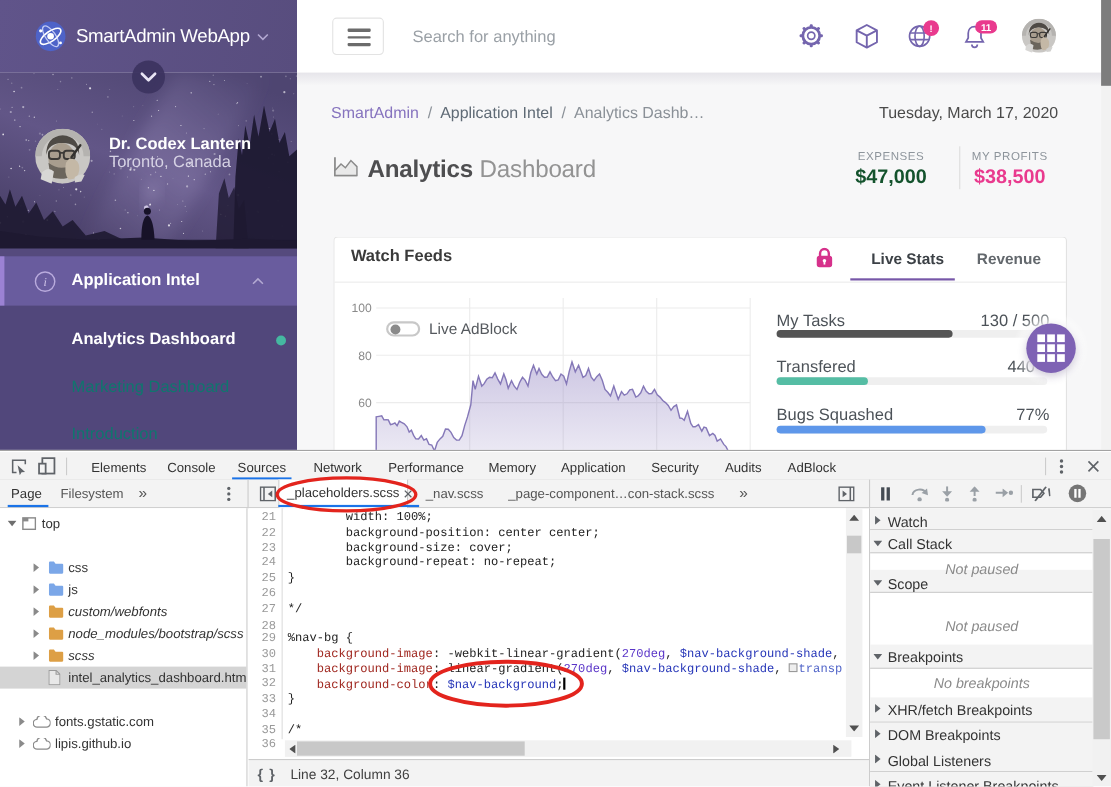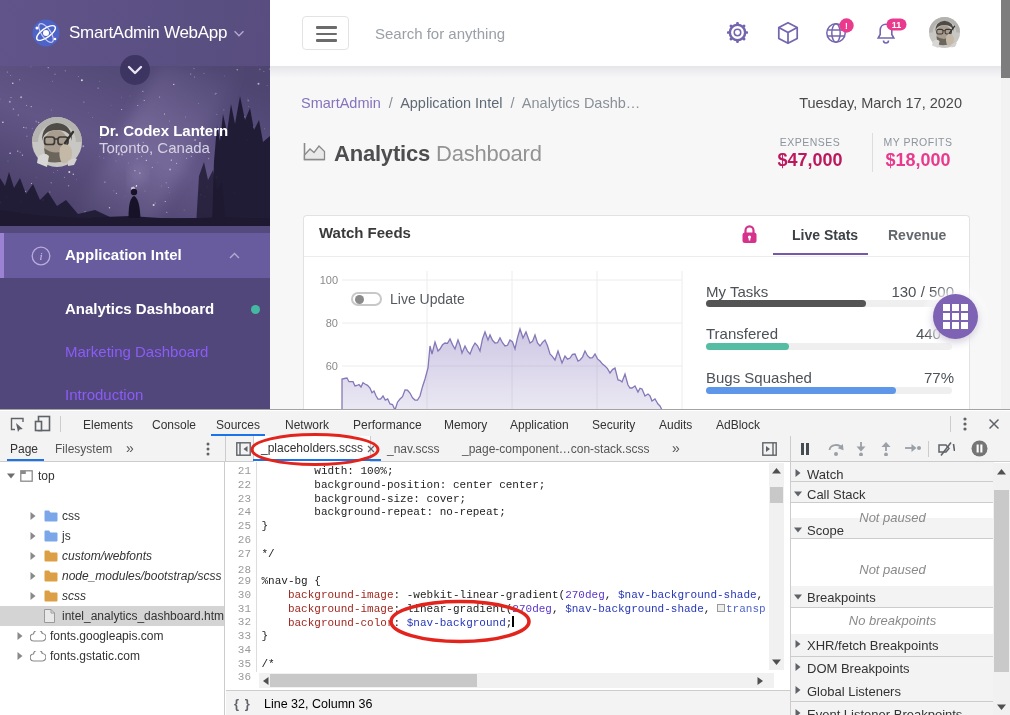--- a/index.html
+++ b/index.html
@@ -13,21 +13,21 @@
 #logotxt{position:absolute;left:69px;top:23px;font-size:17px;color:#fff;letter-spacing:-0.3px}
 #hamb{position:absolute;left:302px;top:16px;width:47px;height:34px;border:1px solid #e3e3e3;border-radius:4px;background:#fff}
 #hamb i{position:absolute;left:13px;width:21px;height:2.6px;background:#6b6b6b;border-radius:1px}
 #search{position:absolute;left:375px;top:25px;font-size:15px;color:#9aa0a6}
 
 #sidebar{position:absolute;left:0;top:66px;width:270px;height:343px;background:#554a7d}
 #navactive{position:absolute;left:0;top:233px;width:270px;height:45px;background:#695c9e}
 #navactive .bar{position:absolute;left:0;top:0;width:4px;height:45px;background:#9b82d3}
 #navactive .txt{position:absolute;left:65px;top:13px;font-size:15px;font-weight:bold;color:#fff}
 #subnav{position:absolute;left:0;top:278px;width:270px;height:131px;background:#51477b}
-.subitem{position:absolute;left:65px;font-size:15px;color:#8b5cf6}
+.subitem{position:absolute;left:65px;font-size:15px;color:#0f766e}
 
 #crumbs{position:absolute;left:301px;top:95px;font-size:14.5px;color:#8a9097}
 #crumbs .c1{color:#8673be}
 #crumbs .c2{color:#5f6a75}
 #pagedate{position:absolute;top:95px;left:732px;width:230px;text-align:right;font-size:14.5px;color:#4a4a4a}
 #title{position:absolute;left:334px;top:141px;font-size:22px;font-weight:bold;color:#4e4e50;letter-spacing:-0.2px}
 #title span{font-weight:normal;color:#939393}
 .statlbl{position:absolute;top:136px;font-size:10.5px;letter-spacing:0.5px;color:#8d949b;text-align:center;width:110px}
 .statval{position:absolute;top:150px;font-size:18px;font-weight:bold;text-align:center;width:110px}
 #statdiv{position:absolute;left:872px;top:133px;width:1px;height:39px;background:#ddd}
@@ -433,24 +433,24 @@
  <div class="subitem" style="top:386px">Introduction</div>
 
  <div id="crumbs"><span class="c1">SmartAdmin</span> &nbsp;/&nbsp; <span class="c2">Application Intel</span> &nbsp;/&nbsp; Analytics Dashb…</div>
  <div id="pagedate">Tuesday, March 17, 2020</div>
  <svg class="abs" style="left:303px;top:142px" width="23" height="19" viewBox="0 0 23 19">
         <path d="M1.5,1 L1.5,17.5 L21.5,17.5" fill="none" stroke="#8a8a8a" stroke-width="1.6"></path>
         <path d="M1.5,13 L7,7 L11,10.5 L16,4 L21.5,9.5 L21.5,17.5 L1.5,17.5 Z" fill="#e9e9e9" stroke="#8a8a8a" stroke-width="1.3"></path>
       </svg>
  <div id="title">Analytics <span>Dashboard</span></div>
  <div class="statlbl" style="left:755px">EXPENSES</div>
- <div class="statval" style="left:755px;color:#be185d">$47,000</div>
+ <div class="statval" style="left:755px;color:#14532d">$47,000</div>
  <div id="statdiv"></div>
  <div class="statlbl" style="left:863px">MY PROFITS</div>
- <div class="statval" style="left:863px;color:#e93a8e">$18,000</div>
+ <div class="statval" style="left:863px;color:#e93a8e">$38,500</div>
 
  <div id="card">
   <div id="cardtitle">Watch Feeds</div>
   <svg class="abs" style="left:437px;top:9px" width="17" height="19" viewBox="0 0 17 19">
           <path d="M4.5,8 L4.5,5.5 a4,4.2 0 0,1 8,0 L12.5,8" fill="none" stroke="#d6318b" stroke-width="2.2"></path>
           <rect x="1.5" y="7.5" width="14" height="10.5" rx="2.5" fill="#d6318b"></rect>
           <circle cx="8.5" cy="12" r="1.6" fill="#fff"></circle>
           <rect x="7.7" y="12.5" width="1.6" height="3" fill="#fff"></rect>
         </svg>
   <div id="tab1">Live Stats</div>
@@ -476,21 +476,21 @@
             <line x1="682" y1="271" x2="682" y2="409"></line>
    </g>
    <text x="338" y="284" font-size="11" fill="#8a8a8a" text-anchor="end" font-family="Liberation Sans">100</text>
    <text x="338" y="327" font-size="11" fill="#8a8a8a" text-anchor="end" font-family="Liberation Sans">80</text>
    <text x="338" y="370" font-size="11" fill="#8a8a8a" text-anchor="end" font-family="Liberation Sans">60</text>
    <path d="M342,412 L342.0,379.0 344.5,378.5 347.0,378.0 349.0,381.7 351.0,381.6 353.0,381.7 355.0,386.0 357.0,385.5 359.0,384.5 361.0,387.0 363.0,382.8 365.0,384.0 367.5,385.3 370.0,388.0 372.0,392.8 374.0,391.1 376.0,395.8 378.0,399.0 380.5,399.1 383.0,396.0 385.3,400.1 387.7,398.9 390.0,404.0 392.5,404.6 395.0,410.0 397.5,402.2 400.0,399.0 402.5,396.7 405.0,390.0 407.5,390.2 410.0,393.0 412.5,397.8 415.0,400.0 417.5,400.1 420.0,396.0 422.5,386.7 425.0,379.0 428.0,368.0 430.0,346.0 432.0,354.0 435.0,342.0 438.0,351.0 440.0,349.0 442.5,344.8 445.0,343.0 447.5,343.4 450.0,339.0 452.5,344.6 455.0,349.0 458.0,340.0 460.0,345.3 462.0,353.0 465.0,346.0 467.5,351.1 470.0,354.0 472.5,347.5 475.0,343.0 477.5,345.8 480.0,351.0 482.5,338.9 485.0,332.0 488.0,340.0 490.0,335.0 492.5,340.3 495.0,343.0 497.5,342.7 500.0,338.0 502.5,342.7 505.0,346.0 507.5,345.3 510.0,340.0 512.5,342.0 515.0,349.0 517.5,337.6 520.0,329.0 523.0,338.0 526.0,332.0 528.0,337.4 530.0,343.0 532.5,341.4 535.0,335.0 537.5,342.9 540.0,346.0 542.5,342.4 545.0,340.0 547.5,345.7 550.0,354.0 552.5,356.6 555.0,360.0 558.0,351.0 560.0,357.0 562.0,363.0 565.0,356.0 567.5,359.2 570.0,358.0 572.5,354.4 575.0,354.0 578.0,361.0 580.0,360.0 582.5,357.1 585.0,351.0 587.5,355.7 590.0,358.0 592.5,357.7 595.0,354.0 597.5,358.9 600.0,361.0 602.5,364.1 605.0,366.0 607.5,368.6 610.0,373.0 612.5,369.6 615.0,368.0 618.0,380.0 620.0,380.3 622.0,382.0 625.0,374.0 628.0,385.0 630.0,388.0 632.0,388.0 635.0,386.0 638.0,392.0 640.0,388.3 642.0,389.0 645.0,396.0 648.0,394.0 650.0,395.9 652.0,401.0 655.0,399.0 658.0,404.0 660.0,406.0 663,412 L663,414 Z" fill="url(#cg)" stroke="#8578b8" stroke-width="1.3"></path>
   </g>
  </svg>
  <div class="abs" style="left:351px;top:292px;width:31px;height:14px;border:2px solid #c8c8c8;border-radius:8px;background:#fff"></div>
  <div class="abs" style="left:355px;top:295px;width:9px;height:9px;border-radius:50%;background:#8a8a8a"></div>
- <div class="abs" style="left:390px;top:291px;font-size:14px;color:#55595e">Live Update</div>
+ <div class="abs" style="left:390px;top:291px;font-size:14px;color:#55595e">Live AdBlock</div>
  <div class="pr-lbl" style="top:283px">My Tasks</div>
       <div class="pr-val" style="top:283px;left:854px;width:100px">130 / 500</div>
  <div class="pr-track" style="top:300px"></div>
       <div class="pr-fill abs" style="left:706px;top:300px;width:160px;background:#545454"></div>
  <div class="pr-lbl" style="top:325px">Transfered</div>
       <div class="pr-val" style="top:325px;left:854px;width:100px">440 T</div>
  <div class="pr-track" style="top:343px"></div>
       <div class="pr-fill abs" style="left:706px;top:343px;width:83px;background:#55bda4"></div>
  <div class="pr-lbl" style="top:369px">Bugs Squashed</div>
       <div class="pr-val" style="top:369px;left:854px;width:100px">77%</div>
@@ -682,40 +682,40 @@
         </div>
 <div class="trow sel" style="top:144px">
           <div style="position:relative;width:225px;height:20px">
             <svg class="abs" style="left:44px;top:3px" width="11" height="14" viewBox="0 0 11 14">
               <path d="M0.5,0.5 L7,0.5 L10.5,4 L10.5,13.5 L0.5,13.5 Z" fill="#e8e8e8" stroke="#9a9a9a" stroke-width="1"></path>
               <path d="M7,0.5 L7,4 L10.5,4" fill="none" stroke="#9a9a9a" stroke-width="1"></path>
             </svg>
             <span class="abs " style="left:62px;top:0">intel_analytics_dashboard.html</span>
           </div>
         </div>
-<div class="trow " style="top:164px">
-          <div style="position:relative;width:225px;height:20px">
-            <svg class="abs" style="left:17px;top:6px" width="6" height="8" viewBox="0 0 6 8">
-              <path d="M0.5,0 L5.5,4 L0.5,8 Z" fill="#8a8a8a"></path>
-            </svg>
-            <svg class="abs" style="left:30px;top:5px" width="16" height="11" viewBox="0 0 16 11">
-              <path d="M4,10 a3.5,3.5 0 0,1 -0.5,-7 a4.5,4.5 0 0,1 8.8,-0.5 a3,3 0 0,1 -0.3,7.5 Z" fill="#fff" stroke="#8a8a8a" stroke-width="1.2"></path>
-            </svg>
-            <span class="abs " style="left:50px;top:0">fonts.googleapis.com</span>
-          </div>
-        </div>
 <div class="trow " style="top:184px">
           <div style="position:relative;width:225px;height:20px">
             <svg class="abs" style="left:17px;top:6px" width="6" height="8" viewBox="0 0 6 8">
               <path d="M0.5,0 L5.5,4 L0.5,8 Z" fill="#8a8a8a"></path>
             </svg>
             <svg class="abs" style="left:30px;top:5px" width="16" height="11" viewBox="0 0 16 11">
               <path d="M4,10 a3.5,3.5 0 0,1 -0.5,-7 a4.5,4.5 0 0,1 8.8,-0.5 a3,3 0 0,1 -0.3,7.5 Z" fill="#fff" stroke="#8a8a8a" stroke-width="1.2"></path>
             </svg>
             <span class="abs " style="left:50px;top:0">fonts.gstatic.com</span>
+          </div>
+        </div>
+<div class="trow " style="top:204px">
+          <div style="position:relative;width:225px;height:20px">
+            <svg class="abs" style="left:17px;top:6px" width="6" height="8" viewBox="0 0 6 8">
+              <path d="M0.5,0 L5.5,4 L0.5,8 Z" fill="#8a8a8a"></path>
+            </svg>
+            <svg class="abs" style="left:30px;top:5px" width="16" height="11" viewBox="0 0 16 11">
+              <path d="M4,10 a3.5,3.5 0 0,1 -0.5,-7 a4.5,4.5 0 0,1 8.8,-0.5 a3,3 0 0,1 -0.3,7.5 Z" fill="#fff" stroke="#8a8a8a" stroke-width="1.2"></path>
+            </svg>
+            <span class="abs " style="left:50px;top:0">lipis.github.io</span>
           </div>
         </div>
 </div>
 <div id="gutter">
 <div class="ln" style="top:3.2px">21</div>
 <div class="ln" style="top:16.95px">22</div>
 <div class="ln" style="top:30.7px">23</div>
 <div class="ln" style="top:44.45px">24</div>
 <div class="ln" style="top:58.2px">25</div>
 <div class="ln" style="top:71.95px">26</div>
@@ -757,21 +757,21 @@
 <svg class="abs" style="left:4px;top:4px" width="6" height="8" viewBox="0 0 6 8">
           <path d="M5.5,0 L0,4 L5.5,8 Z" fill="#505050"></path>
         </svg>
 <div id="ehthumb"></div>
 <svg class="abs" style="left:498px;top:4px" width="6" height="8" viewBox="0 0 6 8">
           <path d="M0.5,0 L6,4 L0.5,8 Z" fill="#505050"></path>
         </svg>
 </div>
 <div id="estatus">
         <div class="abs" style="left:8px;top:5px;font-size:13px;font-weight:bold;color:#5f6368;letter-spacing:1px">{&nbsp;}</div>
-        <div class="abs" style="left:38px;top:6px;color:#000000;font-size:12.5px">Line 32, Column 36</div>
+        <div class="abs" style="left:38px;top:6px;color:#404040;font-size:12.5px">Line 32, Column 36</div>
       </div>
 <div id="dside">
 <div class="shead" style="top:0px;height:20px">
           <svg class="abs" style="left:4px;top:6.5px" width="6" height="8" viewBox="0 0 6 8">
             <path d="M0.5,0 L5.5,4 L0.5,8 Z" fill="#5f6368"></path>
           </svg>
           <span class="abs" style="left:16px;top:4.5px">Watch</span>
         </div>
 <div class="shead" style="top:20px;height:21px">
           <svg class="abs" style="left:3px;top:8.5px" width="8" height="6" viewBox="0 0 8 6">

